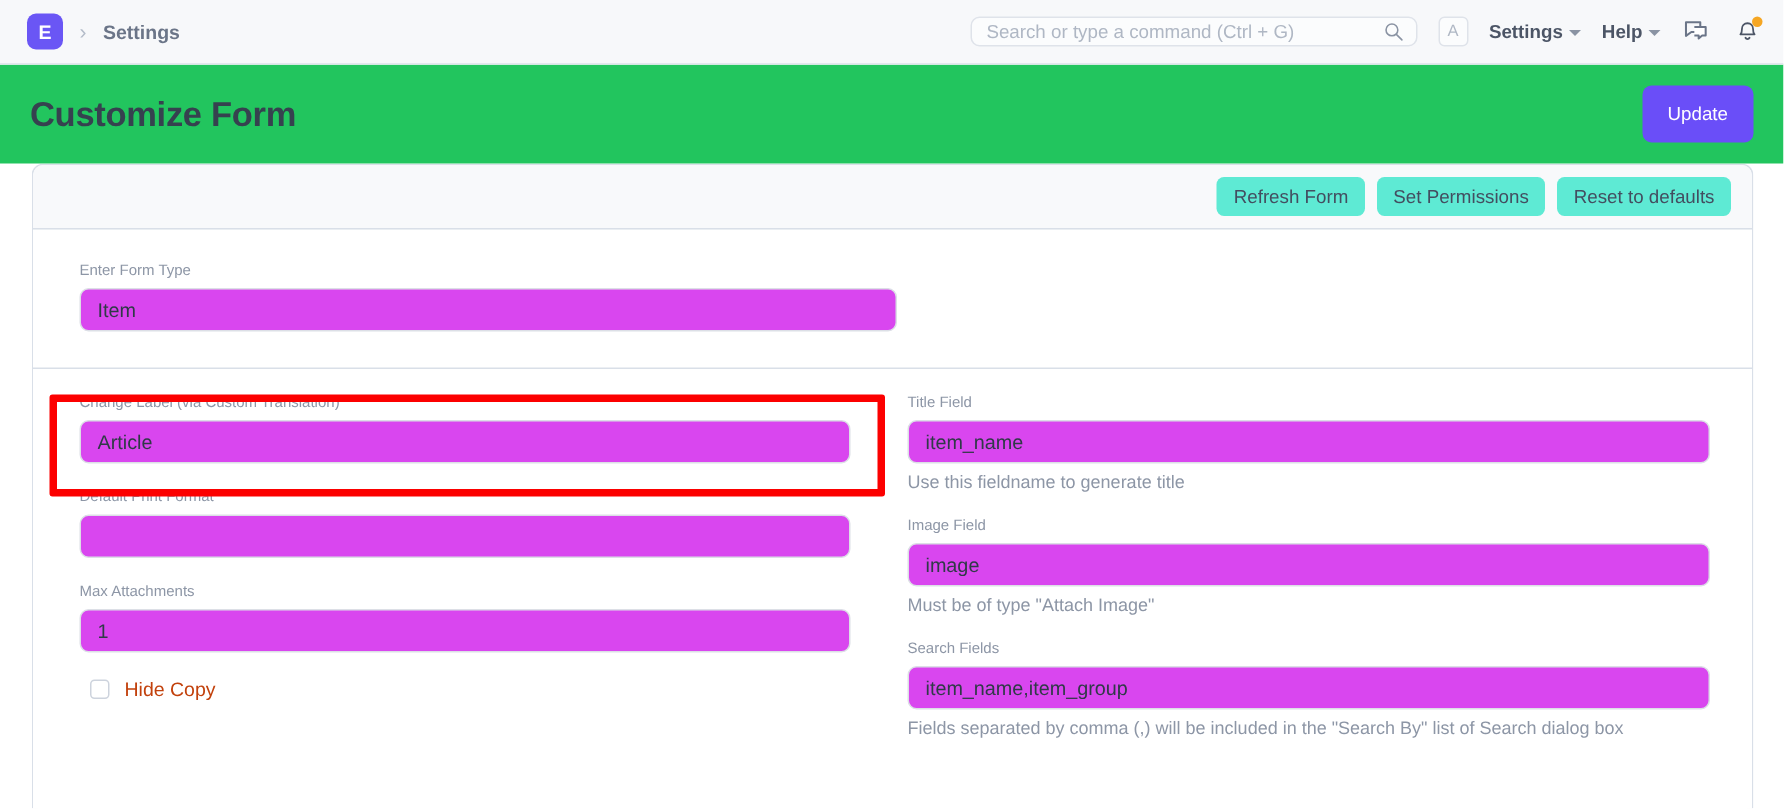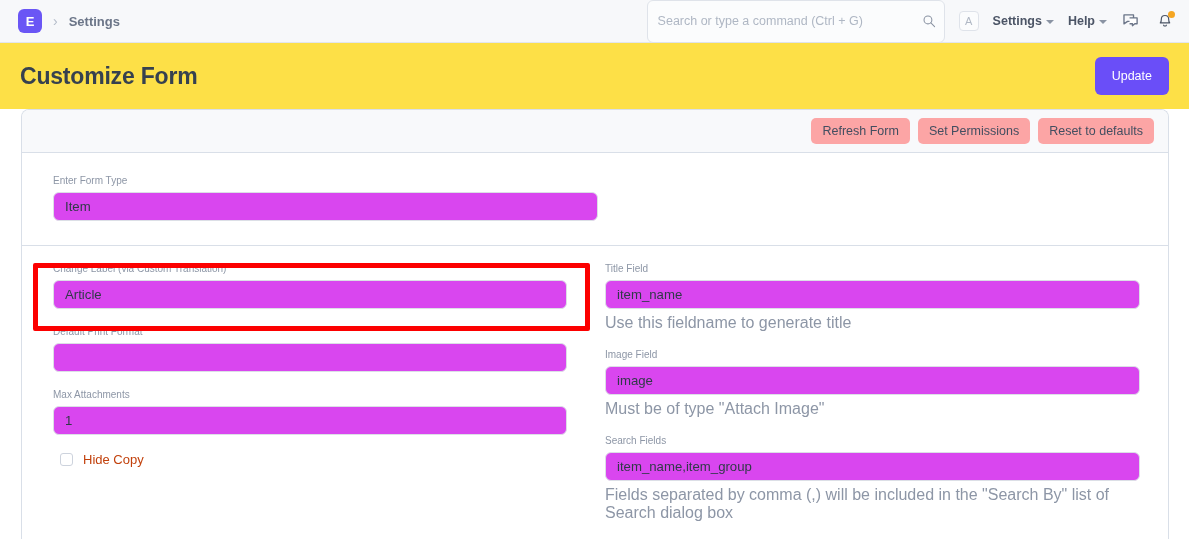--- a/index.html
+++ b/index.html
@@ -34,21 +34,21 @@
   }
   .breadcrumb-item {
     color: #6b7588; font-size: 13px; font-weight: bold;
   }
   .nav-right {
     margin-left: auto;
     display: flex; align-items: center; gap: 14px;
   }
   .search-wrap { position: relative; }
   .search-input {
-    width: 298px; height: 43px;
+    width: 298px; height: 20px;
     border: 1px solid #dfe3ea;
     border-radius: 6px;
     background: #fbfcfd;
     padding: 0 30px 0 10px;
     font-size: 12.5px;
     color: #b91c1c;
     font-family: "Liberation Sans", sans-serif;
     outline: none;
   }
   .search-input::placeholder { color: #afb7c4; }
@@ -84,21 +84,21 @@
     position: absolute; top: 0px; right: 0px;
     width: 7px; height: 7px; border-radius: 50%;
     background: #f5a623;
   }
 
   
   .page-head {
     height: 66px;
     display: flex; align-items: center;
     padding: 0 20px 0 20px;
-    background: #fde047;
+    background: #22c55e;
   }
   .page-title {
     font-size: 23px; font-weight: bold; color: #36414f;
     letter-spacing: -0.2px;
   }
   .primary-btn {
     margin-left: auto;
     background: #6a4ef8;
     color: #fff;
     font-size: 12.5px;
@@ -122,21 +122,21 @@
   }
   .card-toolbar {
     background: #f8f9fb;
     border-bottom: 1px solid #d9dfe8;
     height: 43px;
     display: flex; align-items: center; justify-content: flex-end;
     padding: 0 14px;
     gap: 8px;
   }
   .tool-btn {
-    background: #fca5a5;
+    background: #5eead4;
     border: none;
     border-radius: 5px;
     color: #434e60;
     font-size: 12.5px;
     padding: 6px 11px;
     cursor: pointer;
     font-family: "Liberation Sans", sans-serif;
   }
 
   .section {
@@ -165,21 +165,21 @@
     border: 1px solid #dcdfe6;
     border-radius: 6px;
     background: #d946ef;
     font-size: 13.2px;
     color: #2f3a47;
     padding: 0 11px;
     font-family: "Liberation Sans", sans-serif;
     outline: none;
   }
   .field-help {
-    font-size: 16px;
+    font-size: 12px;
     color: #8d96a6;
     margin-top: 5px;
     display: block;
   }
 
   .checkbox-row {
     display: flex; align-items: center; gap: 10px;
     margin-bottom: 20px;
     margin-left: 7px;
   }

